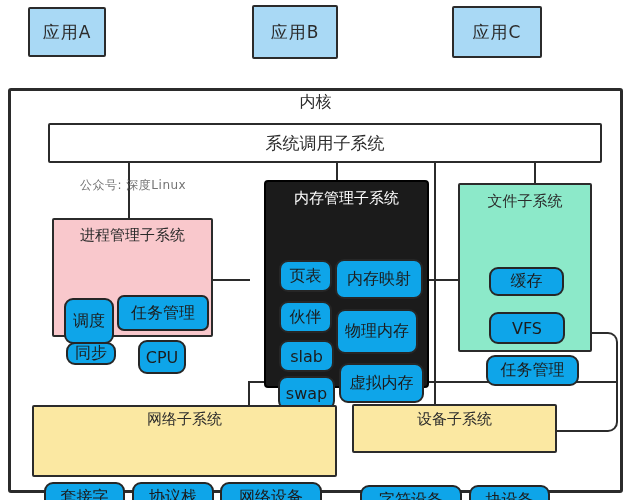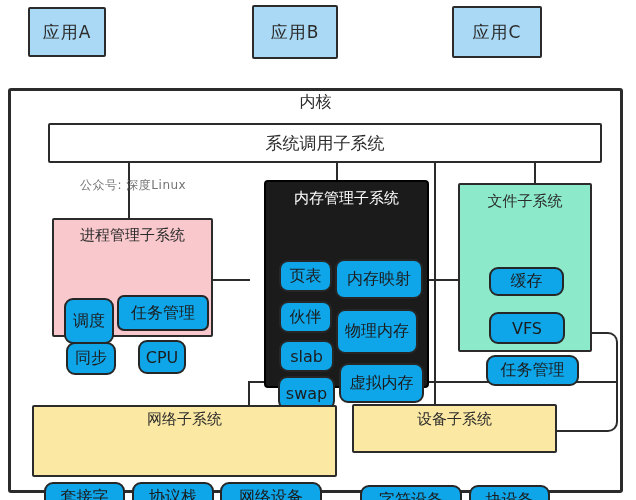--- a/index.html
+++ b/index.html
@@ -72,21 +72,21 @@
   <div class="abs vline" style="left:248px;top:381px;height:24px;"></div>
   <div class="abs elbow" style="left:592px;top:332px;width:26px;height:100px;"></div>
   <div class="abs hline" style="left:556px;top:430px;width:40px;"></div>
 
   <div class="abs" id="watermark" style="left:80px;top:177px;">公众号: 深度Linux</div>
 
   <div class="abs box subsys" style="left:52px;top:218px;width:161px;height:119px;background:#f9c8cc;">
     <div class="subsys-title" style="top:6px;">进程管理子系统</div>
     <span class="chip" style="left:10px;top:30px;width:50px;height:46px;">调度</span>
     <span class="chip" style="left:63px;top:27px;width:92px;height:36px;border-radius:7px;">任务管理</span>
-    <span class="chip" style="left:12px;top:74px;width:50px;height:33px;">同步</span>
+    <span class="chip" style="left:12px;top:74px;width:50px;height:23px;">同步</span>
     <span class="chip" style="left:84px;top:72px;width:48px;height:34px;">CPU</span>
   </div>
 
   <div class="abs subsys" style="left:264px;top:180px;width:165px;height:208px;background:#1b1b1b;border:2px solid #000;border-radius:4px;">
     <div class="subsys-title" style="top:7px;color:#ffffff;">内存管理子系统</div>
     <span class="chip" style="left:13px;top:30px;width:53px;height:32px;">页表</span>
     <span class="chip" style="left:69px;top:29px;width:88px;height:40px;">内存映射</span>
     <span class="chip" style="left:13px;top:71px;width:53px;height:32px;">伙伴</span>
     <span class="chip" style="left:70px;top:79px;width:82px;height:45px;">物理内存</span>
     <span class="chip" style="left:13px;top:110px;width:55px;height:32px;">slab</span>

